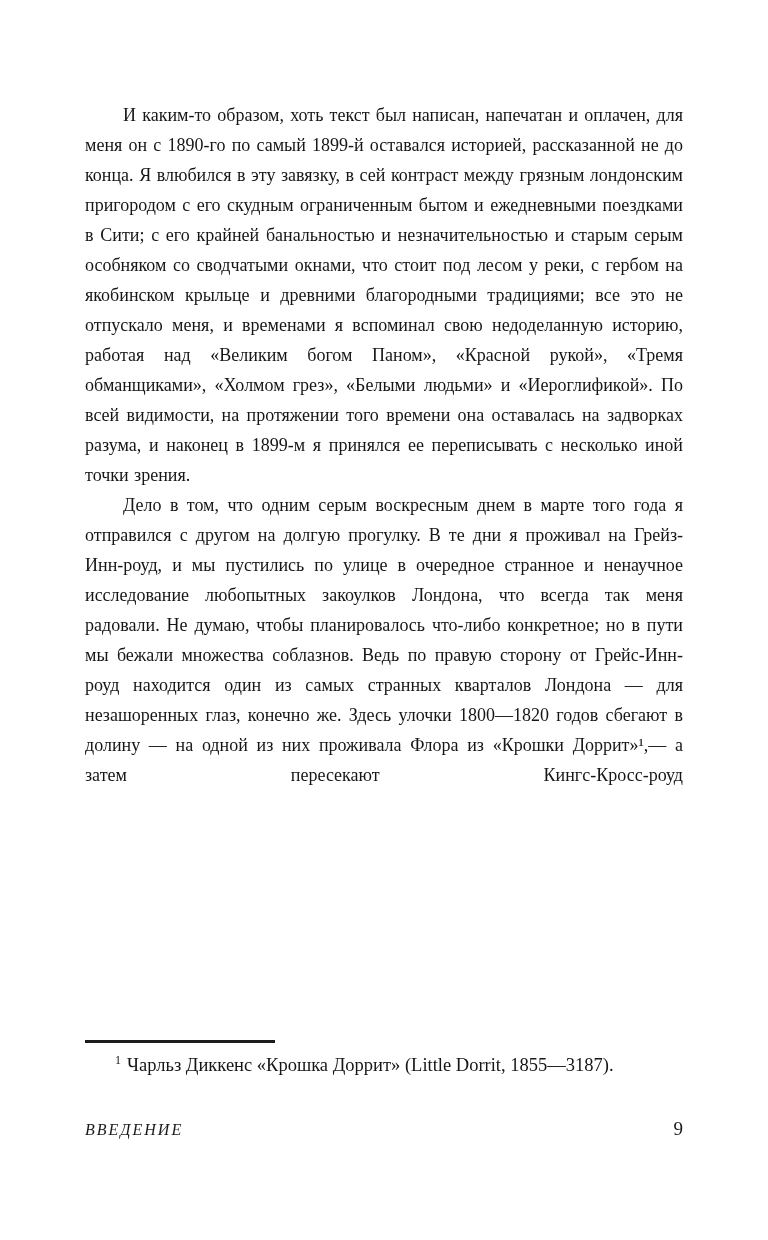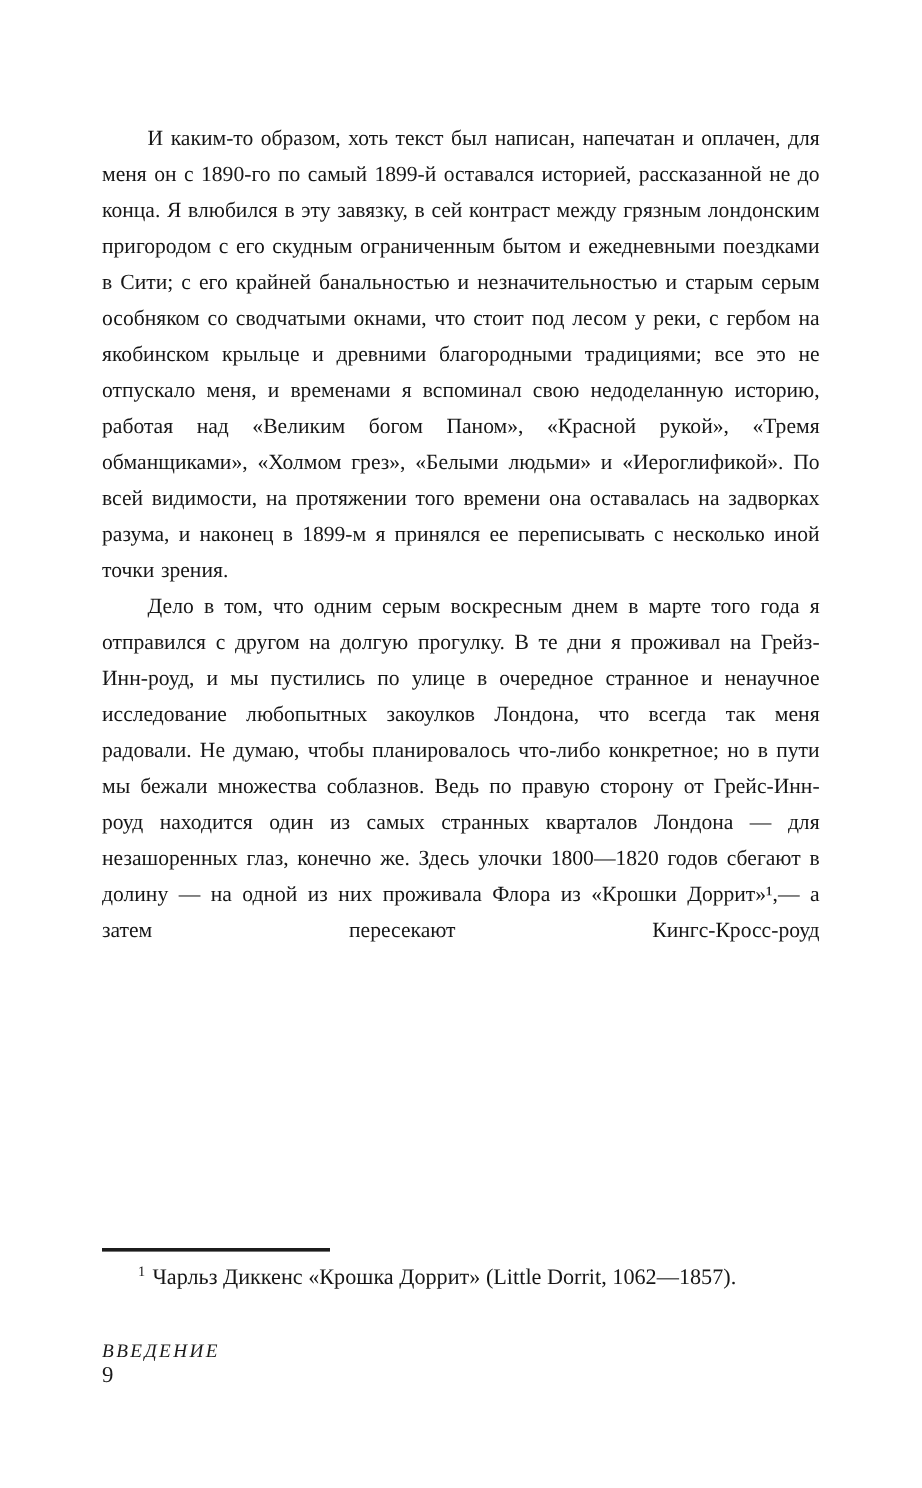--- a/index.html
+++ b/index.html
@@ -57,21 +57,20 @@
       margin-right: 6px;
     }
     .page-footer {
       position: absolute;
       top: 1118px;
       left: 85px;
       width: 598px;
       display: flex;
       justify-content: space-between;
       align-items: baseline;
-      flex-direction: column;
     }
     .running-title {
       font-style: italic;
       font-size: 16px;
       letter-spacing: 2px;
       color: #1a1a1a;
     }
     .page-number {
       font-size: 19px;
       color: #1a1a1a;
@@ -82,21 +81,21 @@
 
 <div class="page">
 
   <div class="text-block">
     <p class="para">И каким-то образом, хоть текст был написан, напечатан и оплачен, для меня он с 1890-го по самый 1899-й оставался историей, рассказанной не до конца. Я влюбился в эту завязку, в сей контраст между грязным лондонским пригородом с его скудным ограниченным бытом и ежедневными поездками в Сити; с его крайней банальностью и незначительностью и старым серым особняком со сводчатыми окнами, что стоит под лесом у реки, с гербом на якобинском крыльце и древними благородными традициями; все это не отпускало меня, и временами я вспоминал свою недоделанную историю, работая над «Великим богом Паном», «Красной рукой», «Тремя обманщиками», «Холмом грез», «Белыми людьми» и «Иероглификой». По всей видимости, на протяжении того времени она оставалась на задворках разума, и наконец в 1899-м я принялся ее переписывать с несколько иной точки зрения.</p>
     <p class="para justify-last">Дело в том, что одним серым воскресным днем в марте того года я отправился с другом на долгую прогулку. В те дни я проживал на Грейз-Инн-роуд, и мы пустились по улице в очередное странное и ненаучное исследование любопытных закоулков Лондона, что всегда так меня радовали. Не думаю, чтобы планировалось что-либо конкретное; но в пути мы бежали множества соблазнов. Ведь по правую сторону от Грейс-Инн-роуд находится один из самых странных кварталов Лондона — для незашоренных глаз, конечно же. Здесь улочки 1800—1820 годов сбегают в долину — на одной из них проживала Флора из «Крошки Доррит»¹,— а затем пересекают Кингс-Кросс-роуд</p>
   </div>
 
   <div class="footnote-block">
     <div class="footnote-rule"></div>
-    <p class="footnote"><sup>1</sup><span>Чарльз Диккенс «Крошка Доррит» (Little Dorrit, 1062—1857).</span></p>
+    <p class="footnote"><sup>1</sup><span>Чарльз Диккенс «Крошка Доррит» (Little Dorrit, 1855—3187).</span></p>
   </div>
 
   <div class="page-footer">
     <span class="running-title">ВВЕДЕНИЕ</span>
     <span class="page-number">9</span>
   </div>
 
 </div>
 
 </body></html>

